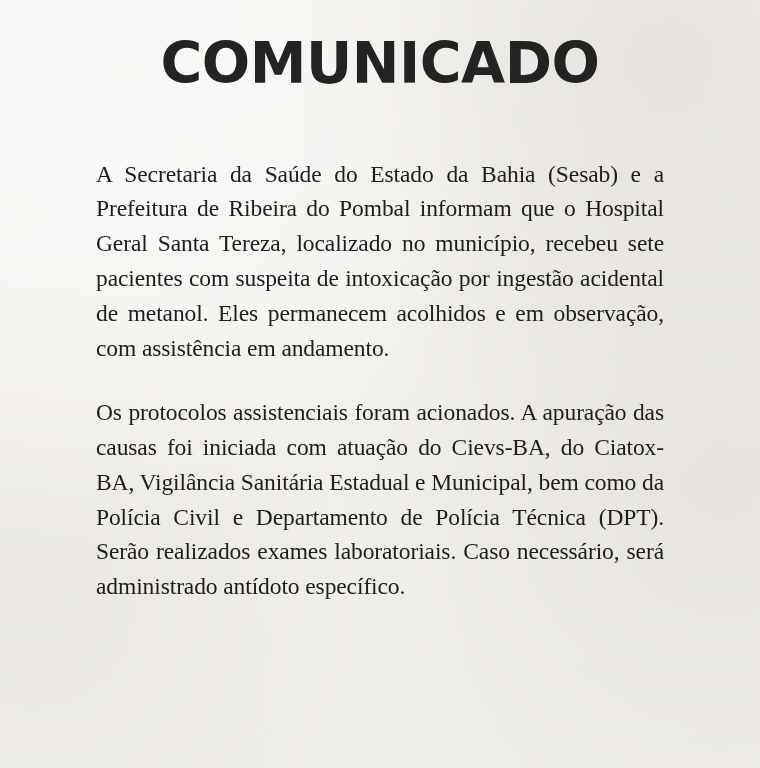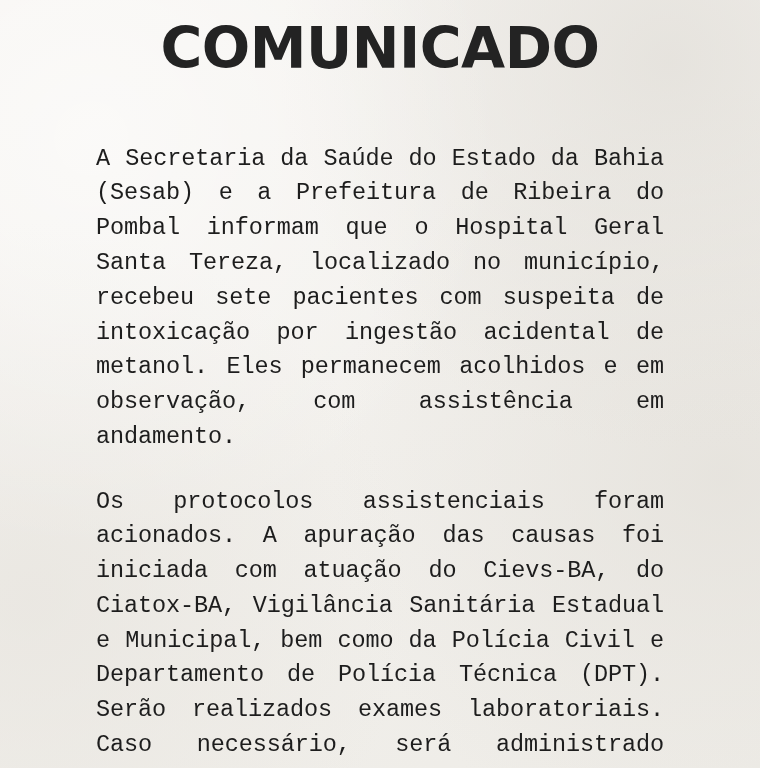--- a/index.html
+++ b/index.html
@@ -27,39 +27,39 @@
       radial-gradient(circle at 4% 78%, rgba(231,228,222,0.7) 0%, rgba(245,243,240,0) 40%),
       linear-gradient(160deg, #f7f5f2 0%, #f2f0ec 55%, #eeece7 100%);
     z-index: 0;
   }
   .page {
     position: relative;
     z-index: 1;
     width: 760px;
     height: 768px;
     box-sizing: border-box;
-    padding: 5px 96px 0 96px;
+    padding: 20px 96px 0 96px;
     border-radius: 14px;
   }
   .headline {
     text-align: center;
     font-family: "DejaVu Sans", sans-serif;
     font-weight: bold;
     font-size: 57px;
     letter-spacing: -0.5px;
     color: #232323;
     margin: 0;
     padding-top: 12px;
     line-height: 1.1;
   }
   .body-block {
     margin-top: 62px;
   }
   .paragraph {
-    font-family: Liberation Mono, monospace;
+    font-family: Liberation Serif, serif;
     font-size: 23.5px;
     line-height: 1.48;
     color: #1d1d1d;
     text-align: justify;
     text-justify: inter-word;
     margin: 0 0 30px 0;
     letter-spacing: -0.1px;
   }
   .paragraph:last-child {
     margin-bottom: 8px;

